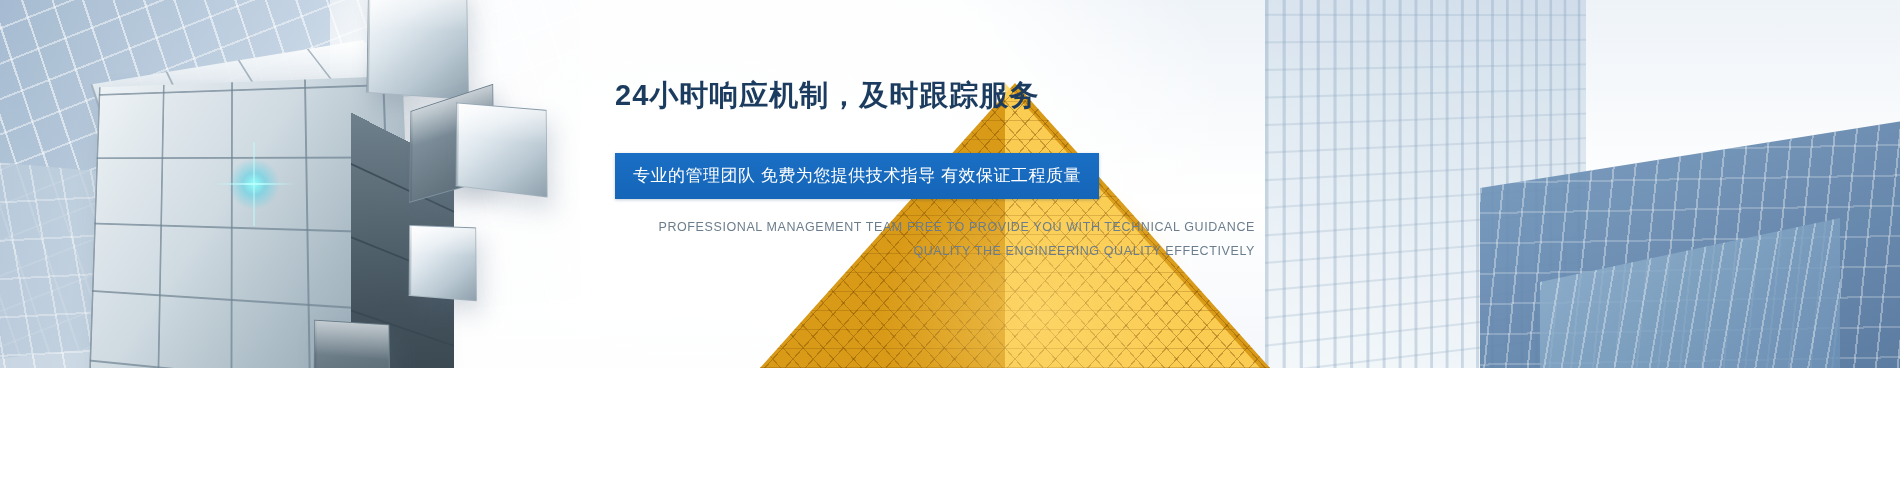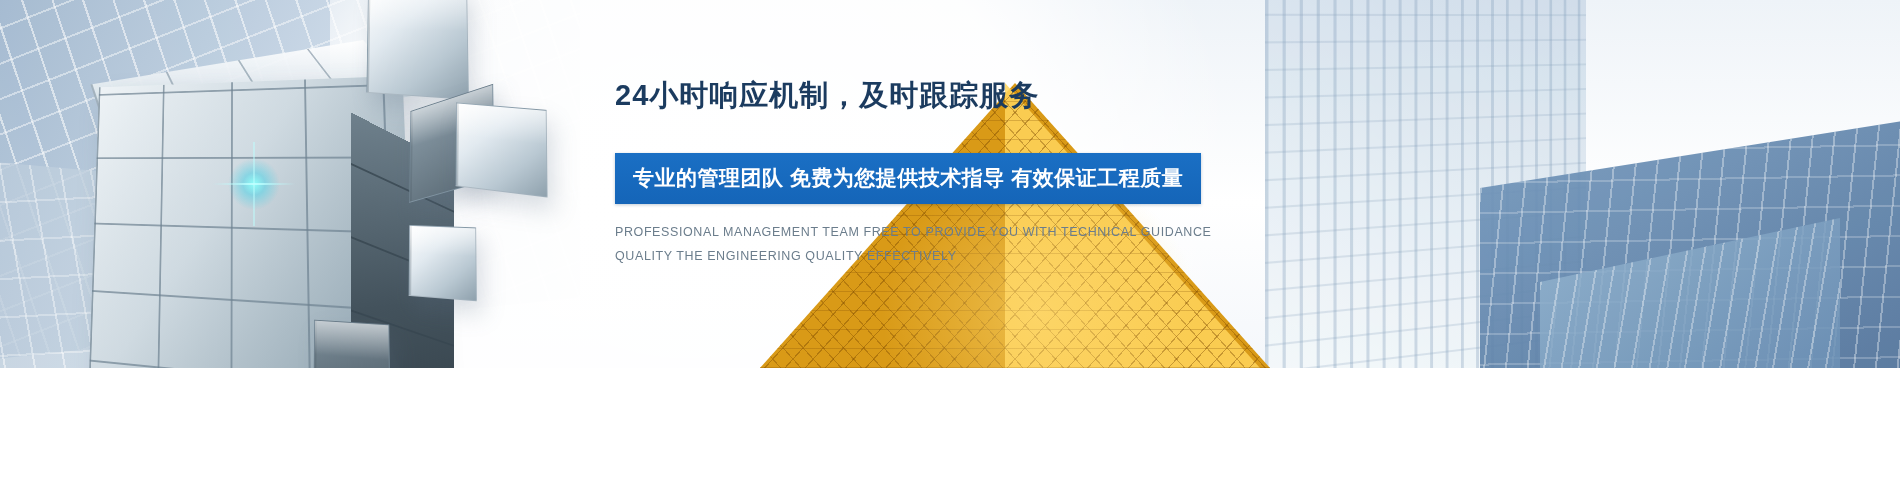--- a/index.html
+++ b/index.html
@@ -255,33 +255,34 @@
     color: #1b3b5f;
     letter-spacing: 1px;
     line-height: 1.2;
     white-space: nowrap;
   }
   .subbar {
     margin-top: 40px;
     display: inline-block;
     background: linear-gradient(180deg, #1a6fc4 0%, #1565b8 100%);
     color: #ffffff;
-    font-size: 21px;
-    font-weight: bold;
+    font-size: 17px;
+    font-weight: normal;
     letter-spacing: 0.5px;
     padding: 11px 18px 12px 18px;
     white-space: nowrap;
     box-shadow: 0 1px 3px rgba(10,50,90,0.25);
   }
   .eng {
     margin-top: 17px;
     color: #6b7d8c;
     font-size: 12.5px;
     letter-spacing: 0.6px;
     line-height: 1.9;
+    text-align: right;
   }
   .eng div { white-space: nowrap; }
 </style>
 </head>
 <body>
 
 <div class="banner">
 
   <div class="bg-layer">
     <div class="left-building"></div>

